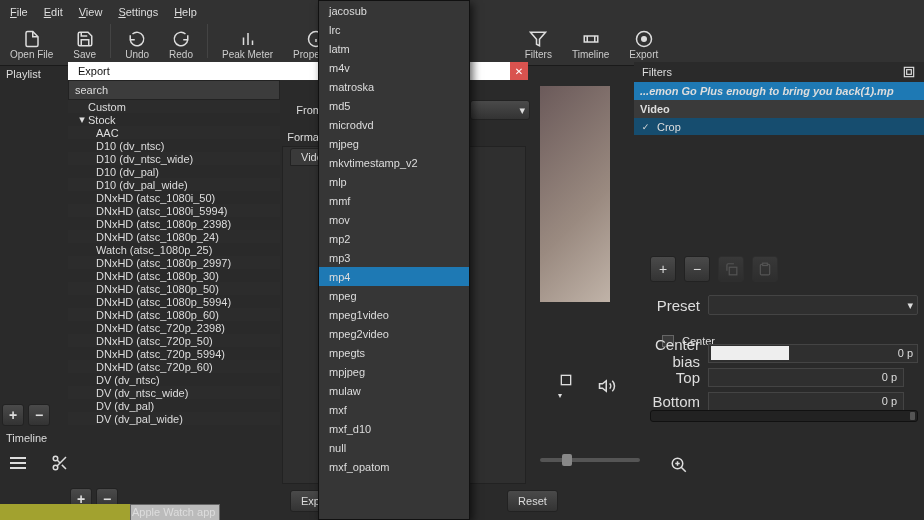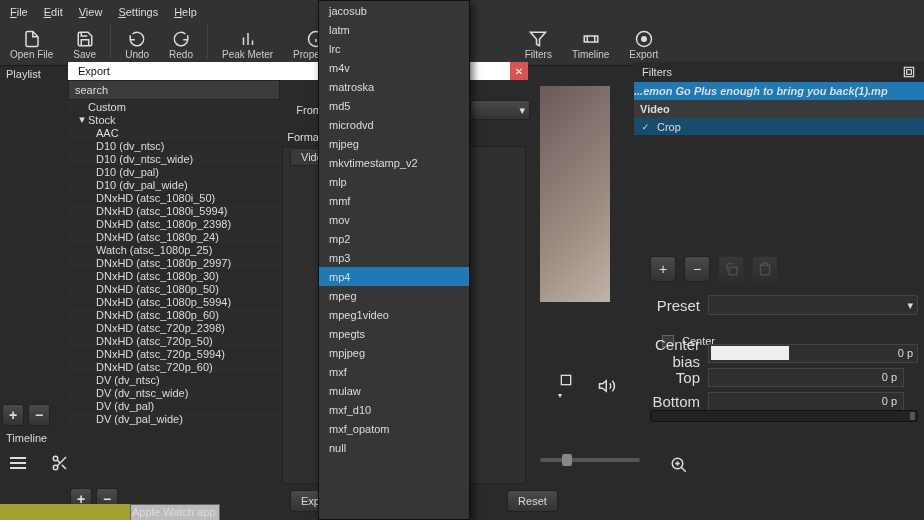--- a/index.html
+++ b/index.html
@@ -75,21 +75,21 @@
 .zoom-search { position: absolute; left: 670px; top: 456px; }
 
 
 .slider-hint { position: absolute; left: 540px; top: 458px; width: 100px; height: 4px; background: #555; border-radius: 2px; }
 .slider-hint::after { content: ''; position: absolute; left: 22px; top: -4px; width: 10px; height: 12px; background: #888; border-radius: 2px; }
 
 
 .filters-panel { position: absolute; left: 634px; top: 62px; width: 290px; background: #2a2a2a; }
 .filters-hdr { height: 20px; display: flex; align-items: center; padding: 0 8px; background: #2a2a2a; justify-content: space-between; }
 .filters-hdr svg { width: 14px; height: 14px; }
-.file-strip { height: 18px; background: #1e79b4; display: flex; align-items: center; padding: 0 0; font-size: 11px; font-style: italic; font-weight: bold; overflow: hidden; white-space: nowrap; }
+.file-strip { height: 18px; background: #1e79b4; display: flex; align-items: center; padding: 0 6px; font-size: 11px; font-style: italic; font-weight: bold; overflow: hidden; white-space: nowrap; }
 .video-strip { height: 18px; background: #3a3a3a; display: flex; align-items: center; padding: 0 6px; font-size: 11px; font-weight: bold; }
 .crop-strip { height: 17px; background: #164d6f; display: flex; align-items: center; padding: 0 6px; gap: 6px; font-size: 11px; }
 .crop-strip .chk { width: 11px; height: 11px; display: flex; align-items: center; justify-content: center; font-size: 9px; }
 
 .filter-btns { position: absolute; left: 650px; top: 256px; display: flex; gap: 8px; }
 .fbtn { width: 26px; height: 26px; background: linear-gradient(#4a4a4a,#333); border: 1px solid #222; border-radius: 3px; display: flex; align-items: center; justify-content: center; font-size: 14px; }
 .fbtn.disabled { opacity: .45; border-color: #333; }
 
 .prop-row { position: absolute; display: flex; align-items: center; height: 22px; gap: 8px; }
 .prop-label { width: 60px; text-align: right; font-size: 15px; }
@@ -450,36 +450,37 @@
 <div class="prop-row" style="left:640px; top:390px">
   <span class="prop-label">Bottom</span>
   <div class="numfield">
       <span>0 p</span>
     </div>
 </div>
 <div class="scroll-h"></div>
 
 <div class="dropdown" id="format-dd">
     <div class="dd-item">jacosub</div>
+    <div class="dd-item">lrc</div>
     <div class="dd-item">latm</div>
-    <div class="dd-item">lrc</div>
     <div class="dd-item">m4v</div>
     <div class="dd-item">matroska</div>
     <div class="dd-item">md5</div>
     <div class="dd-item">microdvd</div>
     <div class="dd-item">mjpeg</div>
     <div class="dd-item">mkvtimestamp_v2</div>
     <div class="dd-item">mlp</div>
     <div class="dd-item">mmf</div>
     <div class="dd-item">mov</div>
     <div class="dd-item">mp2</div>
     <div class="dd-item">mp3</div>
     <div class="dd-item sel">mp4</div>
     <div class="dd-item">mpeg</div>
     <div class="dd-item">mpeg1video</div>
+    <div class="dd-item">mpeg2video</div>
     <div class="dd-item">mpegts</div>
     <div class="dd-item">mpjpeg</div>
+    <div class="dd-item">mulaw</div>
     <div class="dd-item">mxf</div>
-    <div class="dd-item">mulaw</div>
     <div class="dd-item">mxf_d10</div>
+    <div class="dd-item">null</div>
     <div class="dd-item">mxf_opatom</div>
-    <div class="dd-item">null</div>
   </div>
 
 </body></html>

